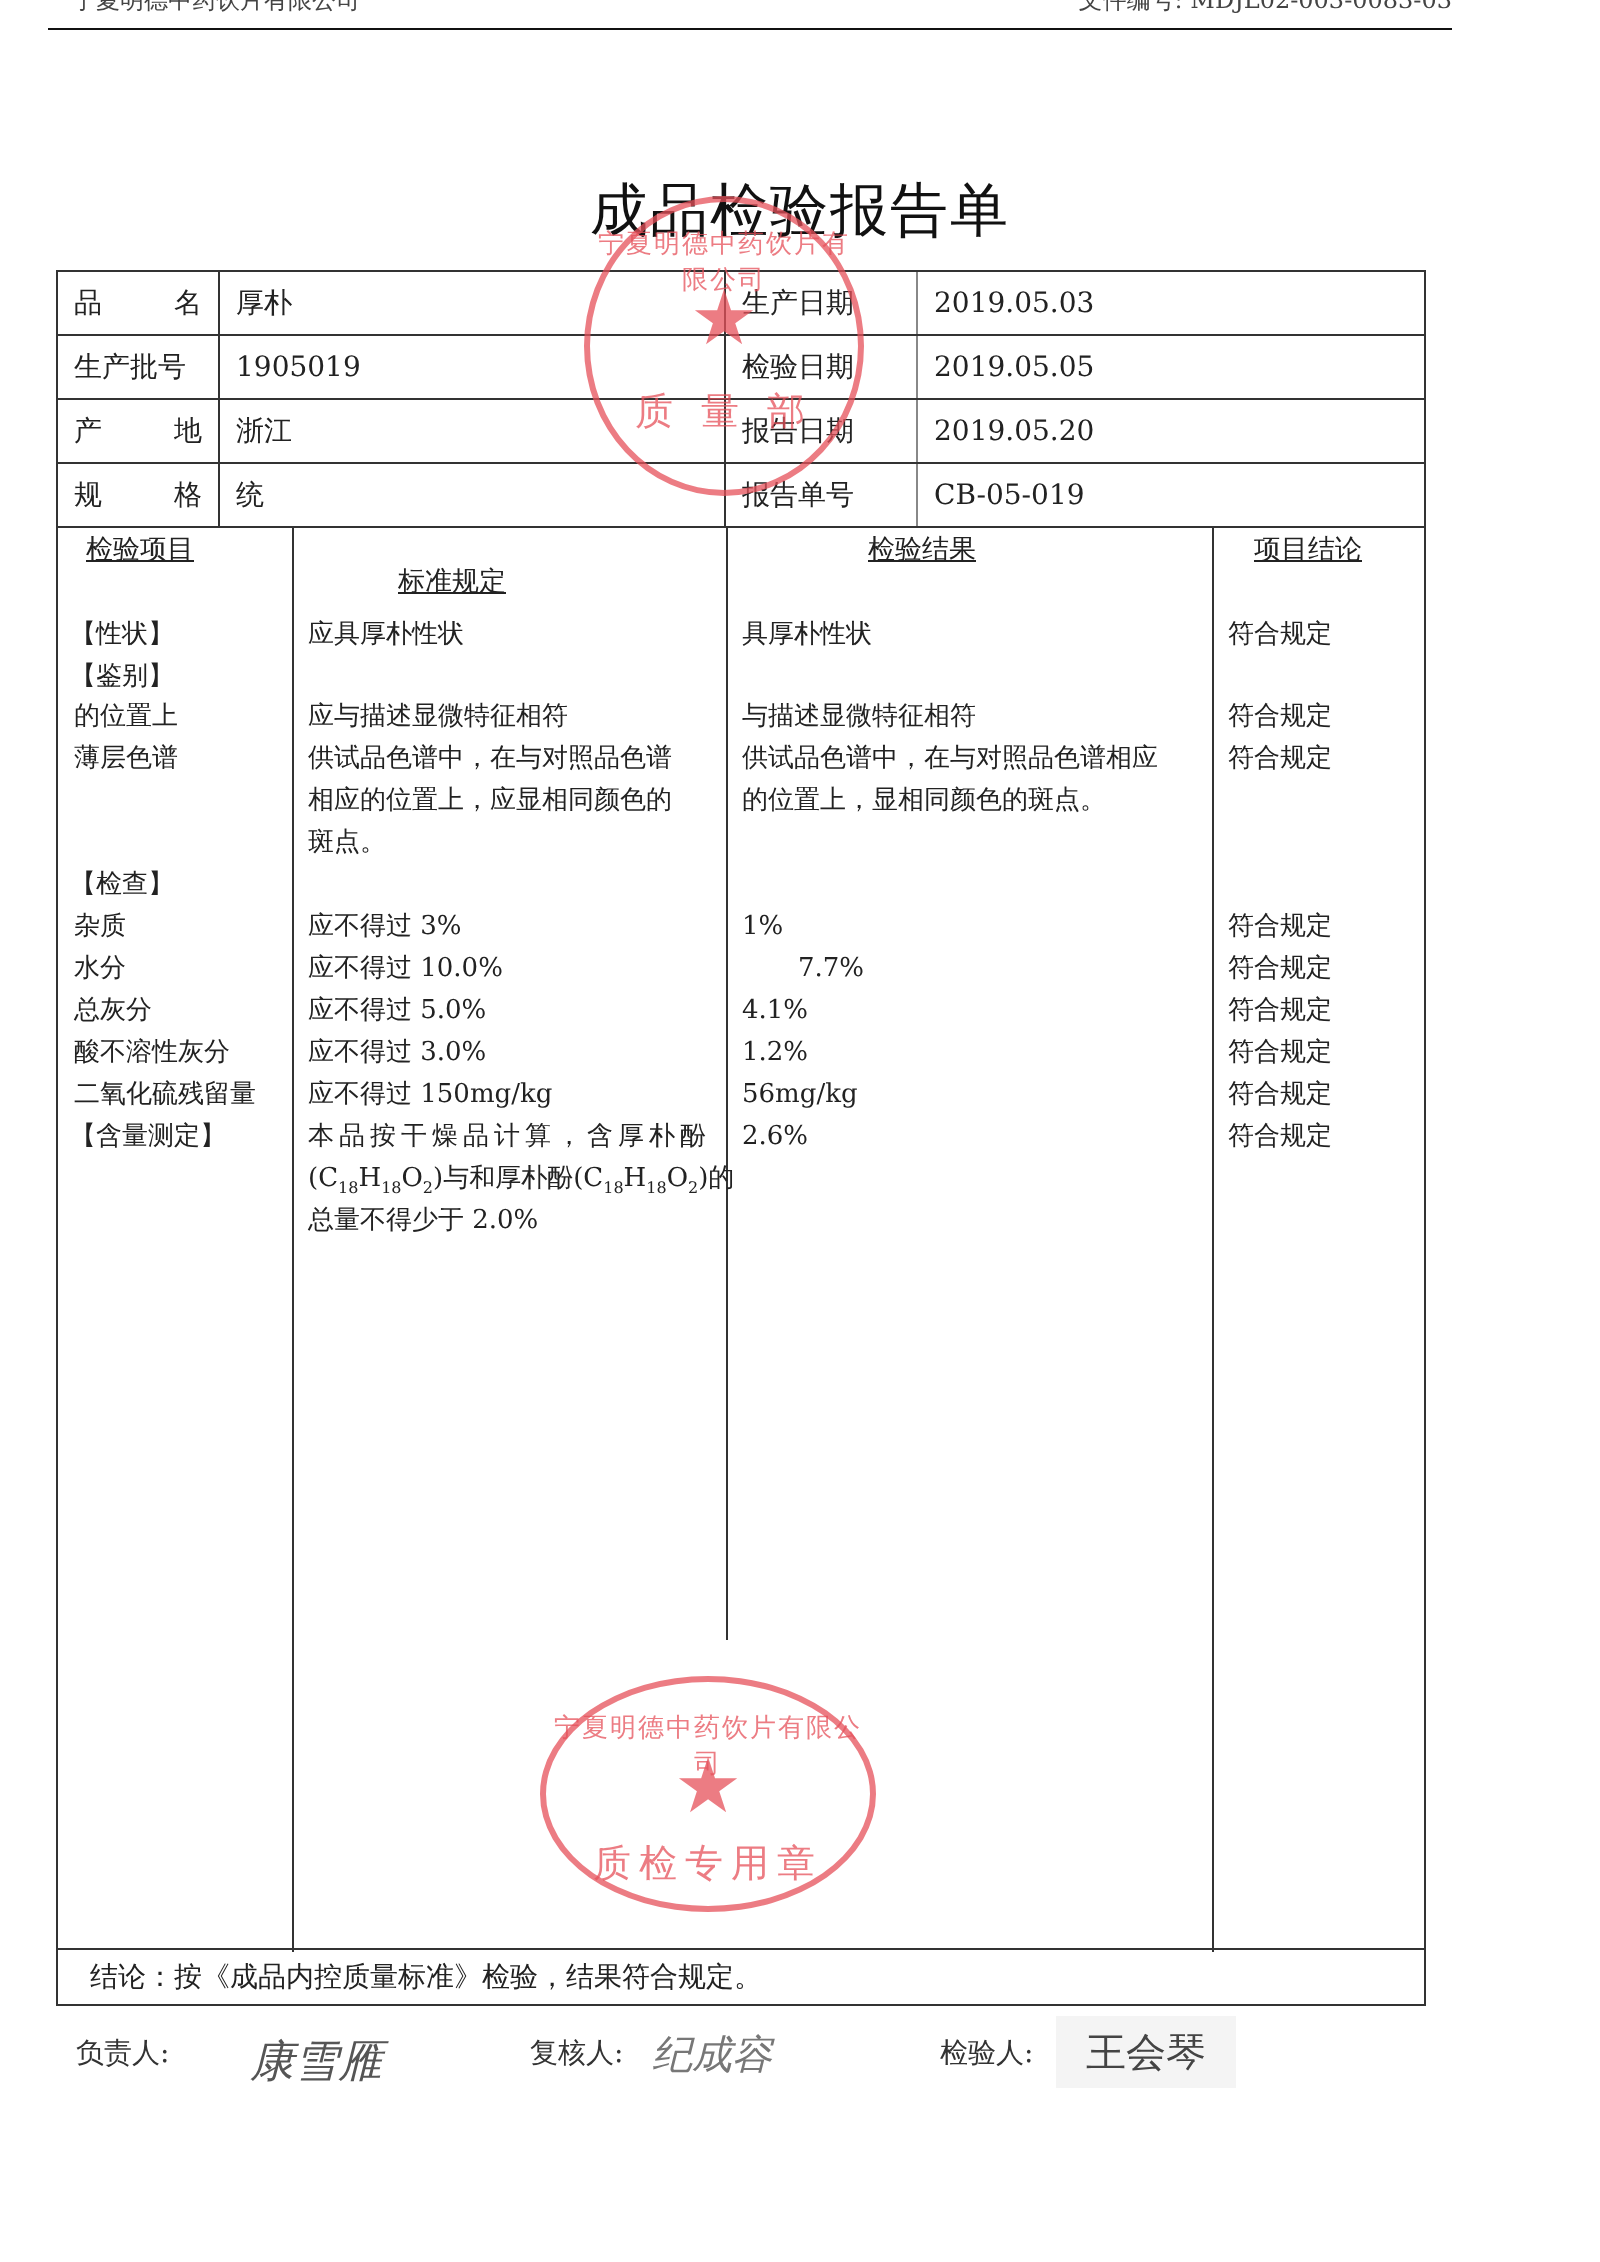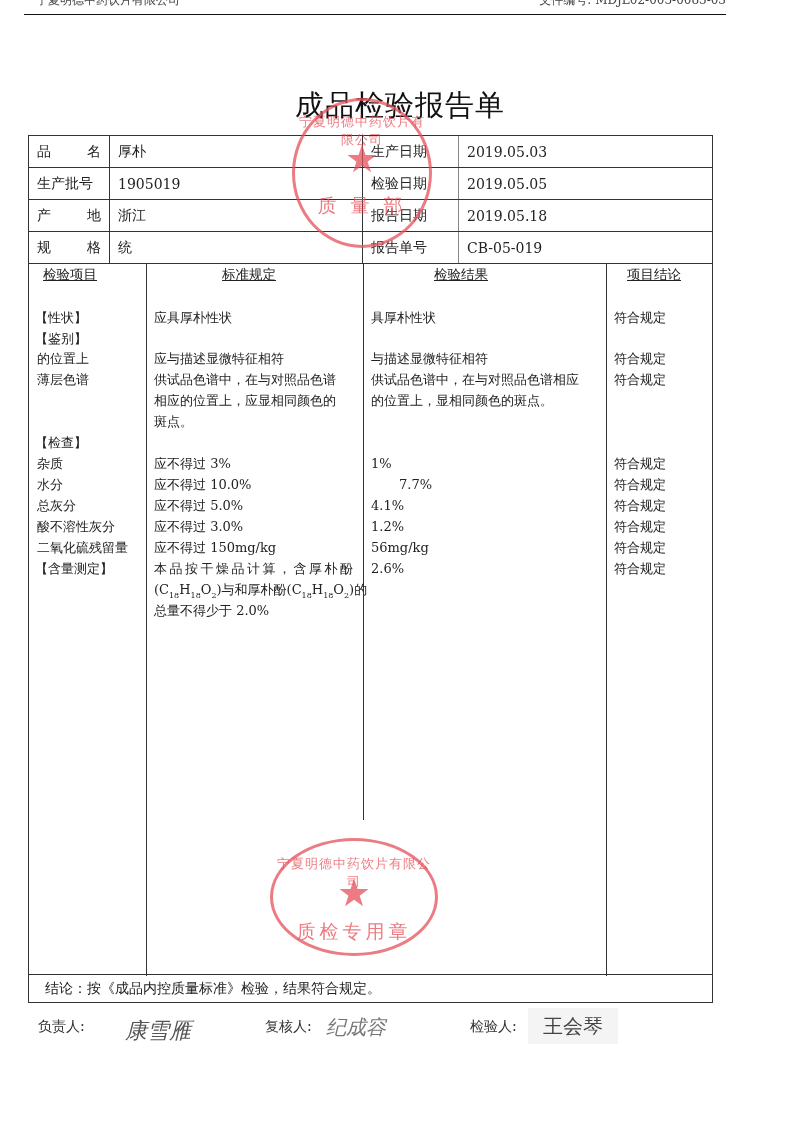--- a/index.html
+++ b/index.html
@@ -57,38 +57,38 @@
     <div class="cell lab2">检验日期</div>
     <div class="cell val2">2019.05.05</div>
   </div>
   <div class="row" style="top:64px">
     <div class="cell lab">
       <span>产</span>
       <span>地</span>
     </div>
     <div class="cell val">浙江</div>
     <div class="cell lab2">报告日期</div>
-    <div class="cell val2">2019.05.18</div>
+    <div class="cell val2">2019.05.20</div>
   </div>
   <div class="row" style="top:96px">
     <div class="cell lab">
       <span>规</span>
       <span>格</span>
     </div>
     <div class="cell val">统</div>
     <div class="cell lab2">报告单号</div>
     <div class="cell val2">CB-05-019</div>
   </div>
 
   <div class="vline" style="left:117px; top:128px; height:712px;"></div>
   <div class="vline" style="left:334px; top:128px; height:556px;"></div>
   <div class="vline" style="left:577px; top:128px; height:712px;"></div>
 
   <div class="colhead" style="left:14px;">检验项目</div>
-  <div class="colhead" style="left:193px;">标准规定</div>
+  <div class="colhead" style="left:170px;margin-top:16px;">标准规定</div>
   <div class="colhead" style="left:405px;">检验结果</div>
   <div class="colhead" style="left:598px;">项目结论</div>
 
   <div class="line" style="left:6px; top:171px;">【性状】</div>
   <div class="line" style="left:6px; top:192px;">【鉴别】</div>
   <div class="line" style="left:8px; top:212px;">的位置上</div>
   <div class="line" style="left:8px; top:233px;">薄层色谱</div>
   <div class="line" style="left:6px; top:296px;">【检查】</div>
   <div class="line" style="left:8px; top:317px;">杂质</div>
   <div class="line" style="left:8px; top:338px;">水分</div>

